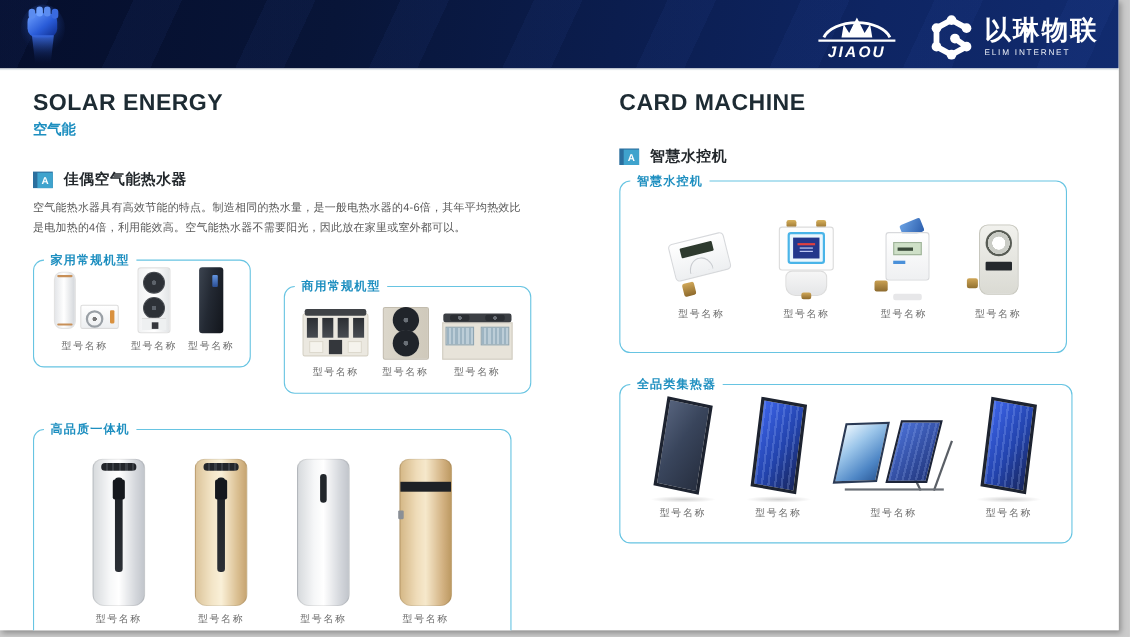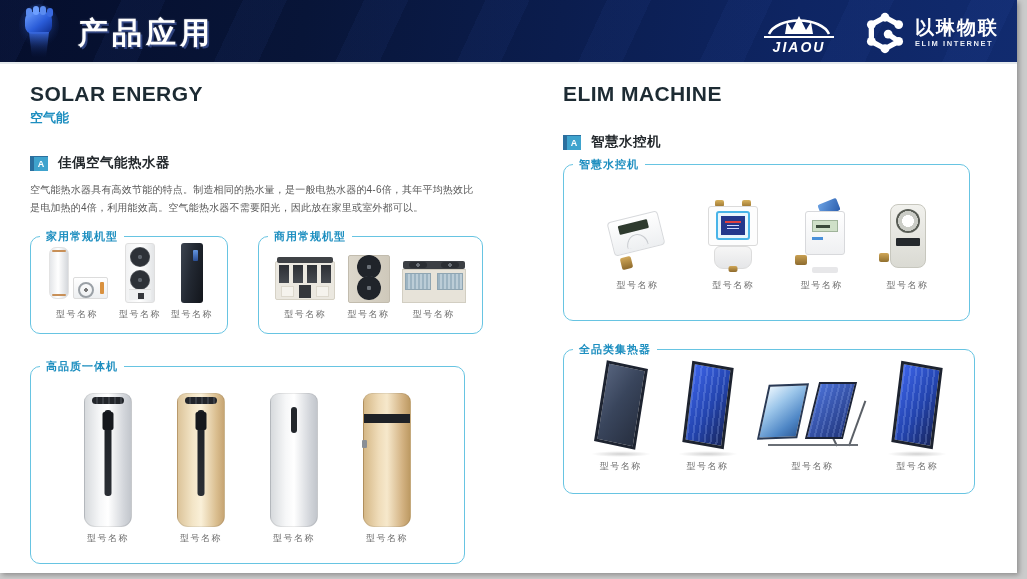--- a/index.html
+++ b/index.html
@@ -12,22 +12,22 @@
   
   .hdr { position:relative; height:62px;
     background:linear-gradient(100deg,#050e2c 0%,#081538 30%,#0b1d4e 55%,#0e2563 78%,#112b6f 100%); }
   .hdr::after { content:""; position:absolute; inset:0;
     background:repeating-linear-gradient(115deg, rgba(70,110,220,.06) 0 40px, transparent 40px 110px); }
   .fist { position:absolute; left:16px; top:2px; width:46px; height:58px; z-index:2; }
   .hdr-title { position:absolute; left:78px; top:13px; z-index:2; font-size:30px; font-weight:800;
     color:#fff; letter-spacing:4px; text-shadow:2px 2px 0 rgba(90,120,210,.45), 0 0 2px rgba(255,255,255,.35); }
   .logos { position:absolute; right:18px; top:7px; z-index:2; display:flex; align-items:center; gap:28px; }
   .elim { display:flex; align-items:center; gap:9px; }
-  .elim-cn { color:#fff; font-size:19px; font-weight:800; letter-spacing:2px; line-height:1.05; }
-  .elim-en { color:#e8ecf5; font-size:7.5px; letter-spacing:1.6px; margin-top:2px;font-weight:bold; }
+  .elim-cn { color:#fff; font-size:24px; font-weight:800; letter-spacing:2px; line-height:1.05; }
+  .elim-en { color:#e8ecf5; font-size:7.5px; letter-spacing:1.6px; margin-top:2px; }
   .hdr-line { height:2px; background:#e4e9ec; }
 
   
   .main { position:relative; height:509px; background:#fff; }
   .col { position:absolute; top:18px; }
   .col-left  { left:30px;  width:472px; }
   .col-right { left:563px; width:430px; }
   h1.heading { font-size:21px; font-weight:800; color:#1d2b33; letter-spacing:.4px; }
   .sub { font-size:13px; font-weight:700; color:#1e8fc0; margin-top:3px; }
   .sec-row { margin-top:27px; display:flex; align-items:center; gap:10px; }
@@ -36,21 +36,21 @@
     color:#fff; font-size:9px; font-weight:700; display:flex; align-items:center; justify-content:center; }
   .sec-title { font-size:13.5px; font-weight:700; color:#23282c; letter-spacing:.5px; }
   .desc { margin-top:9px; font-size:10px; color:#585858; line-height:1.75; letter-spacing:.2px; }
 
   
   .pbox { position:relative; border:1px solid #67c4e2; border-radius:10px; background:#fff; }
   .pbox-label { position:absolute; top:-8px; left:9px; background:#fff; padding:0 6px;
     font-size:11px; font-weight:700; color:#1e8fc0; letter-spacing:1px; white-space:nowrap; }
   .box-row { display:flex; gap:30px; margin-top:20px; }
   #box-home { width:198px; height:98px; }
-  #box-comm { width:225px; height:98px; }
+  #box-comm { width:225px; height:98px;margin-top:24px; }
   #box-allinone { width:435px; height:198px; margin-top:32px; }
   #box-water { width:407px; height:157px; margin-top:13px; }
   #box-collector { width:412px; height:145px; margin-top:28px; }
   .prods { height:100%; display:flex; align-items:flex-end; justify-content:space-evenly; }
   #box-home .prods, #box-comm .prods { padding:10px 4px 12px; }
   #box-allinone .prods { padding:14px 8px 18px; }
   #box-water .prods { padding:12px 6px 28px; }
   #box-collector .prods { padding:6px 4px 20px; }
   .prod { display:flex; flex-direction:column; align-items:center; }
   .plabel { margin-top:5px; font-size:9px; color:#6e6e6e; letter-spacing:1.5px; white-space:nowrap; }
@@ -230,21 +230,20 @@
           </defs>
           <ellipse cx="23" cy="24" rx="20" ry="22" fill="url(#glow)"></ellipse>
           <rect x="9" y="10" width="27" height="22" rx="8" fill="url(#fistg)"></rect>
           <rect x="10" y="6" width="6" height="9" rx="3" fill="#5b8cf0"></rect>
           <rect x="17" y="4" width="6" height="9" rx="3" fill="#6ea0ff"></rect>
           <rect x="24" y="4" width="6" height="9" rx="3" fill="#5b8cf0"></rect>
           <rect x="31" y="6" width="6" height="9" rx="3" fill="#3a6ae0"></rect>
           <path d="M13 30 L33 30 L30 56 L16 56 Z" fill="url(#armg)"></path>
         </svg>
       </div>
-      <div class="hdr-title">产品应用</div>
       <div class="logos">
         <div class="jiaou">
           <svg viewBox="0 0 74 48" width="74" height="48">
             <path d="M7 27 A31 18 0 0 1 67 27" fill="none" stroke="#fff" stroke-width="2.6"></path>
             <path d="M23 27 L25 15 L30 23 L37 9 L44 23 L49 15 L51 27 Z" fill="#fff"></path>
             <line x1="2" y1="30" x2="72" y2="30" stroke="#fff" stroke-width="2"></line>
             <text x="37" y="45" font-size="14" font-weight="bold" font-style="italic" fill="#fff" text-anchor="middle" letter-spacing="2">JIAOU</text>
           </svg>
         </div>
         <div class="elim">
@@ -372,21 +371,21 @@
               <div class="p-cyl cyl-gold2">
                 <i class="band"></i>
               </div>
               <span class="plabel">型号名称</span>
             </div>
           </div>
         </div>
       </section>
 
       <section class="col col-right">
-        <h1 class="heading">ELIM MACHINE</h1>
+        <h1 class="heading">CARD MACHINE</h1>
 
         <div class="sec-row">
           <span class="badge">
             <span class="badge-front">A</span>
           </span>
           <span class="sec-title">智慧水控机</span>
         </div>
 
         <div class="pbox" id="box-water">
           <span class="pbox-label">智慧水控机</span>

